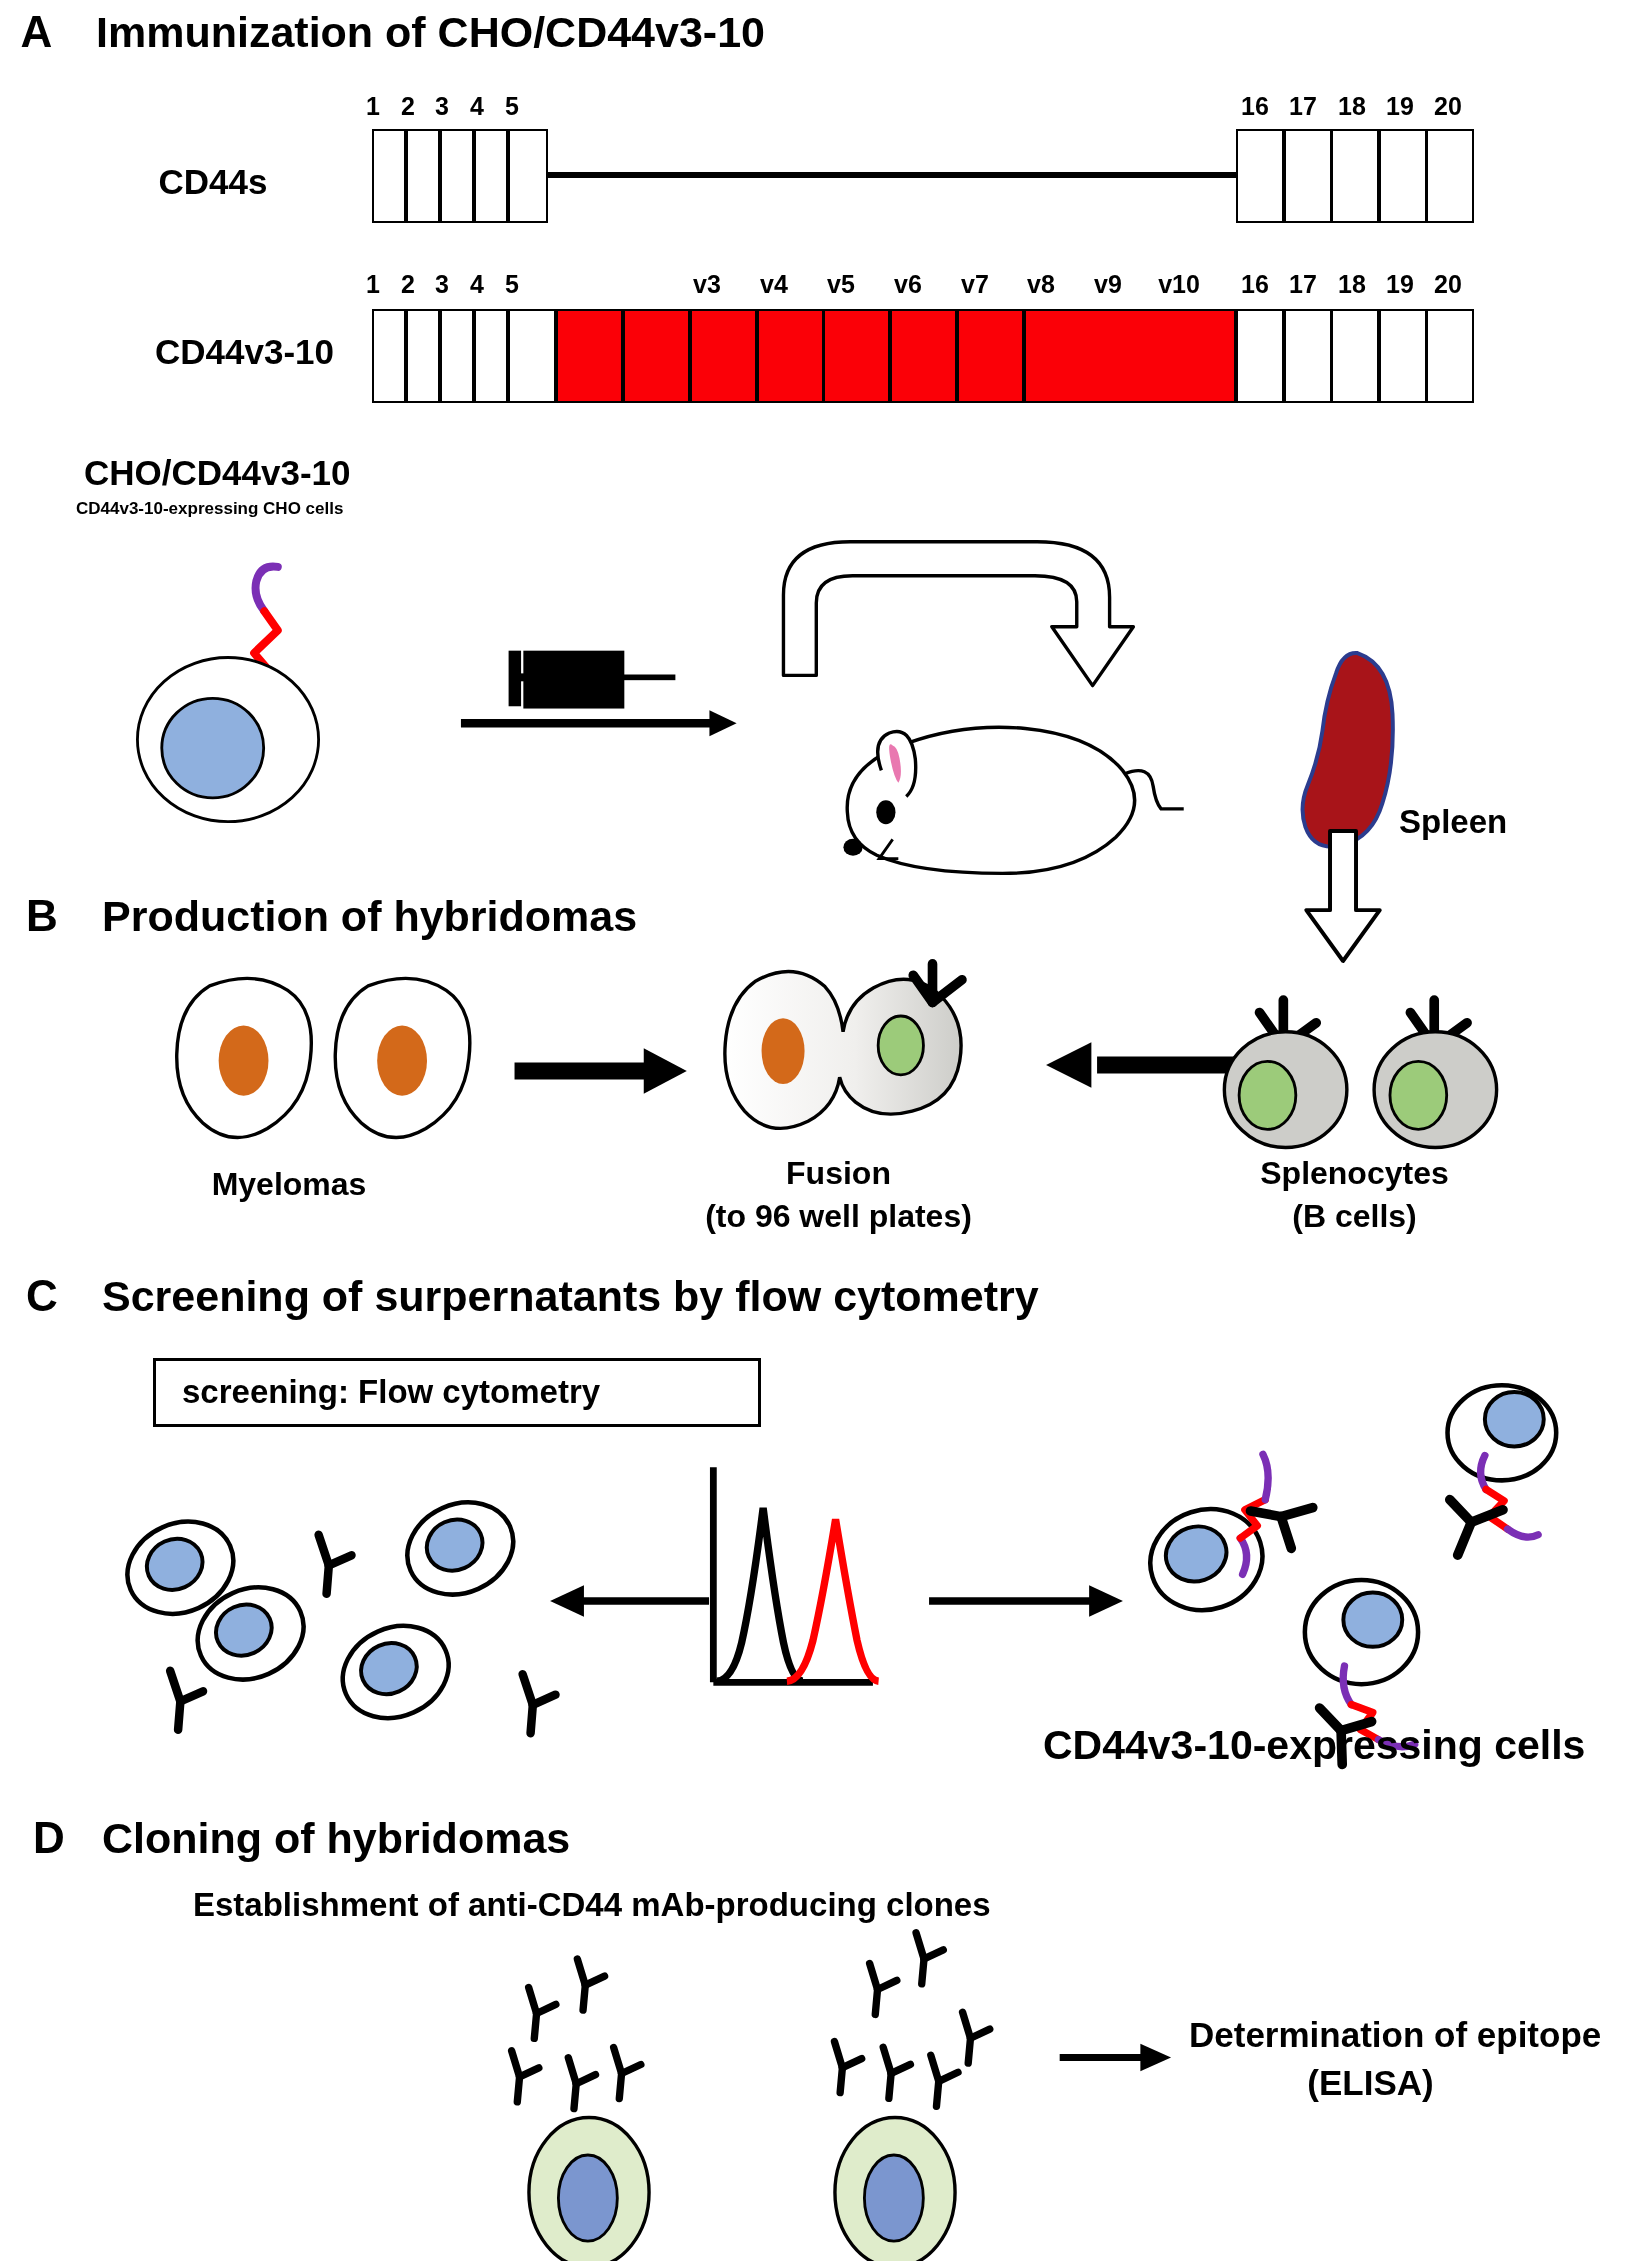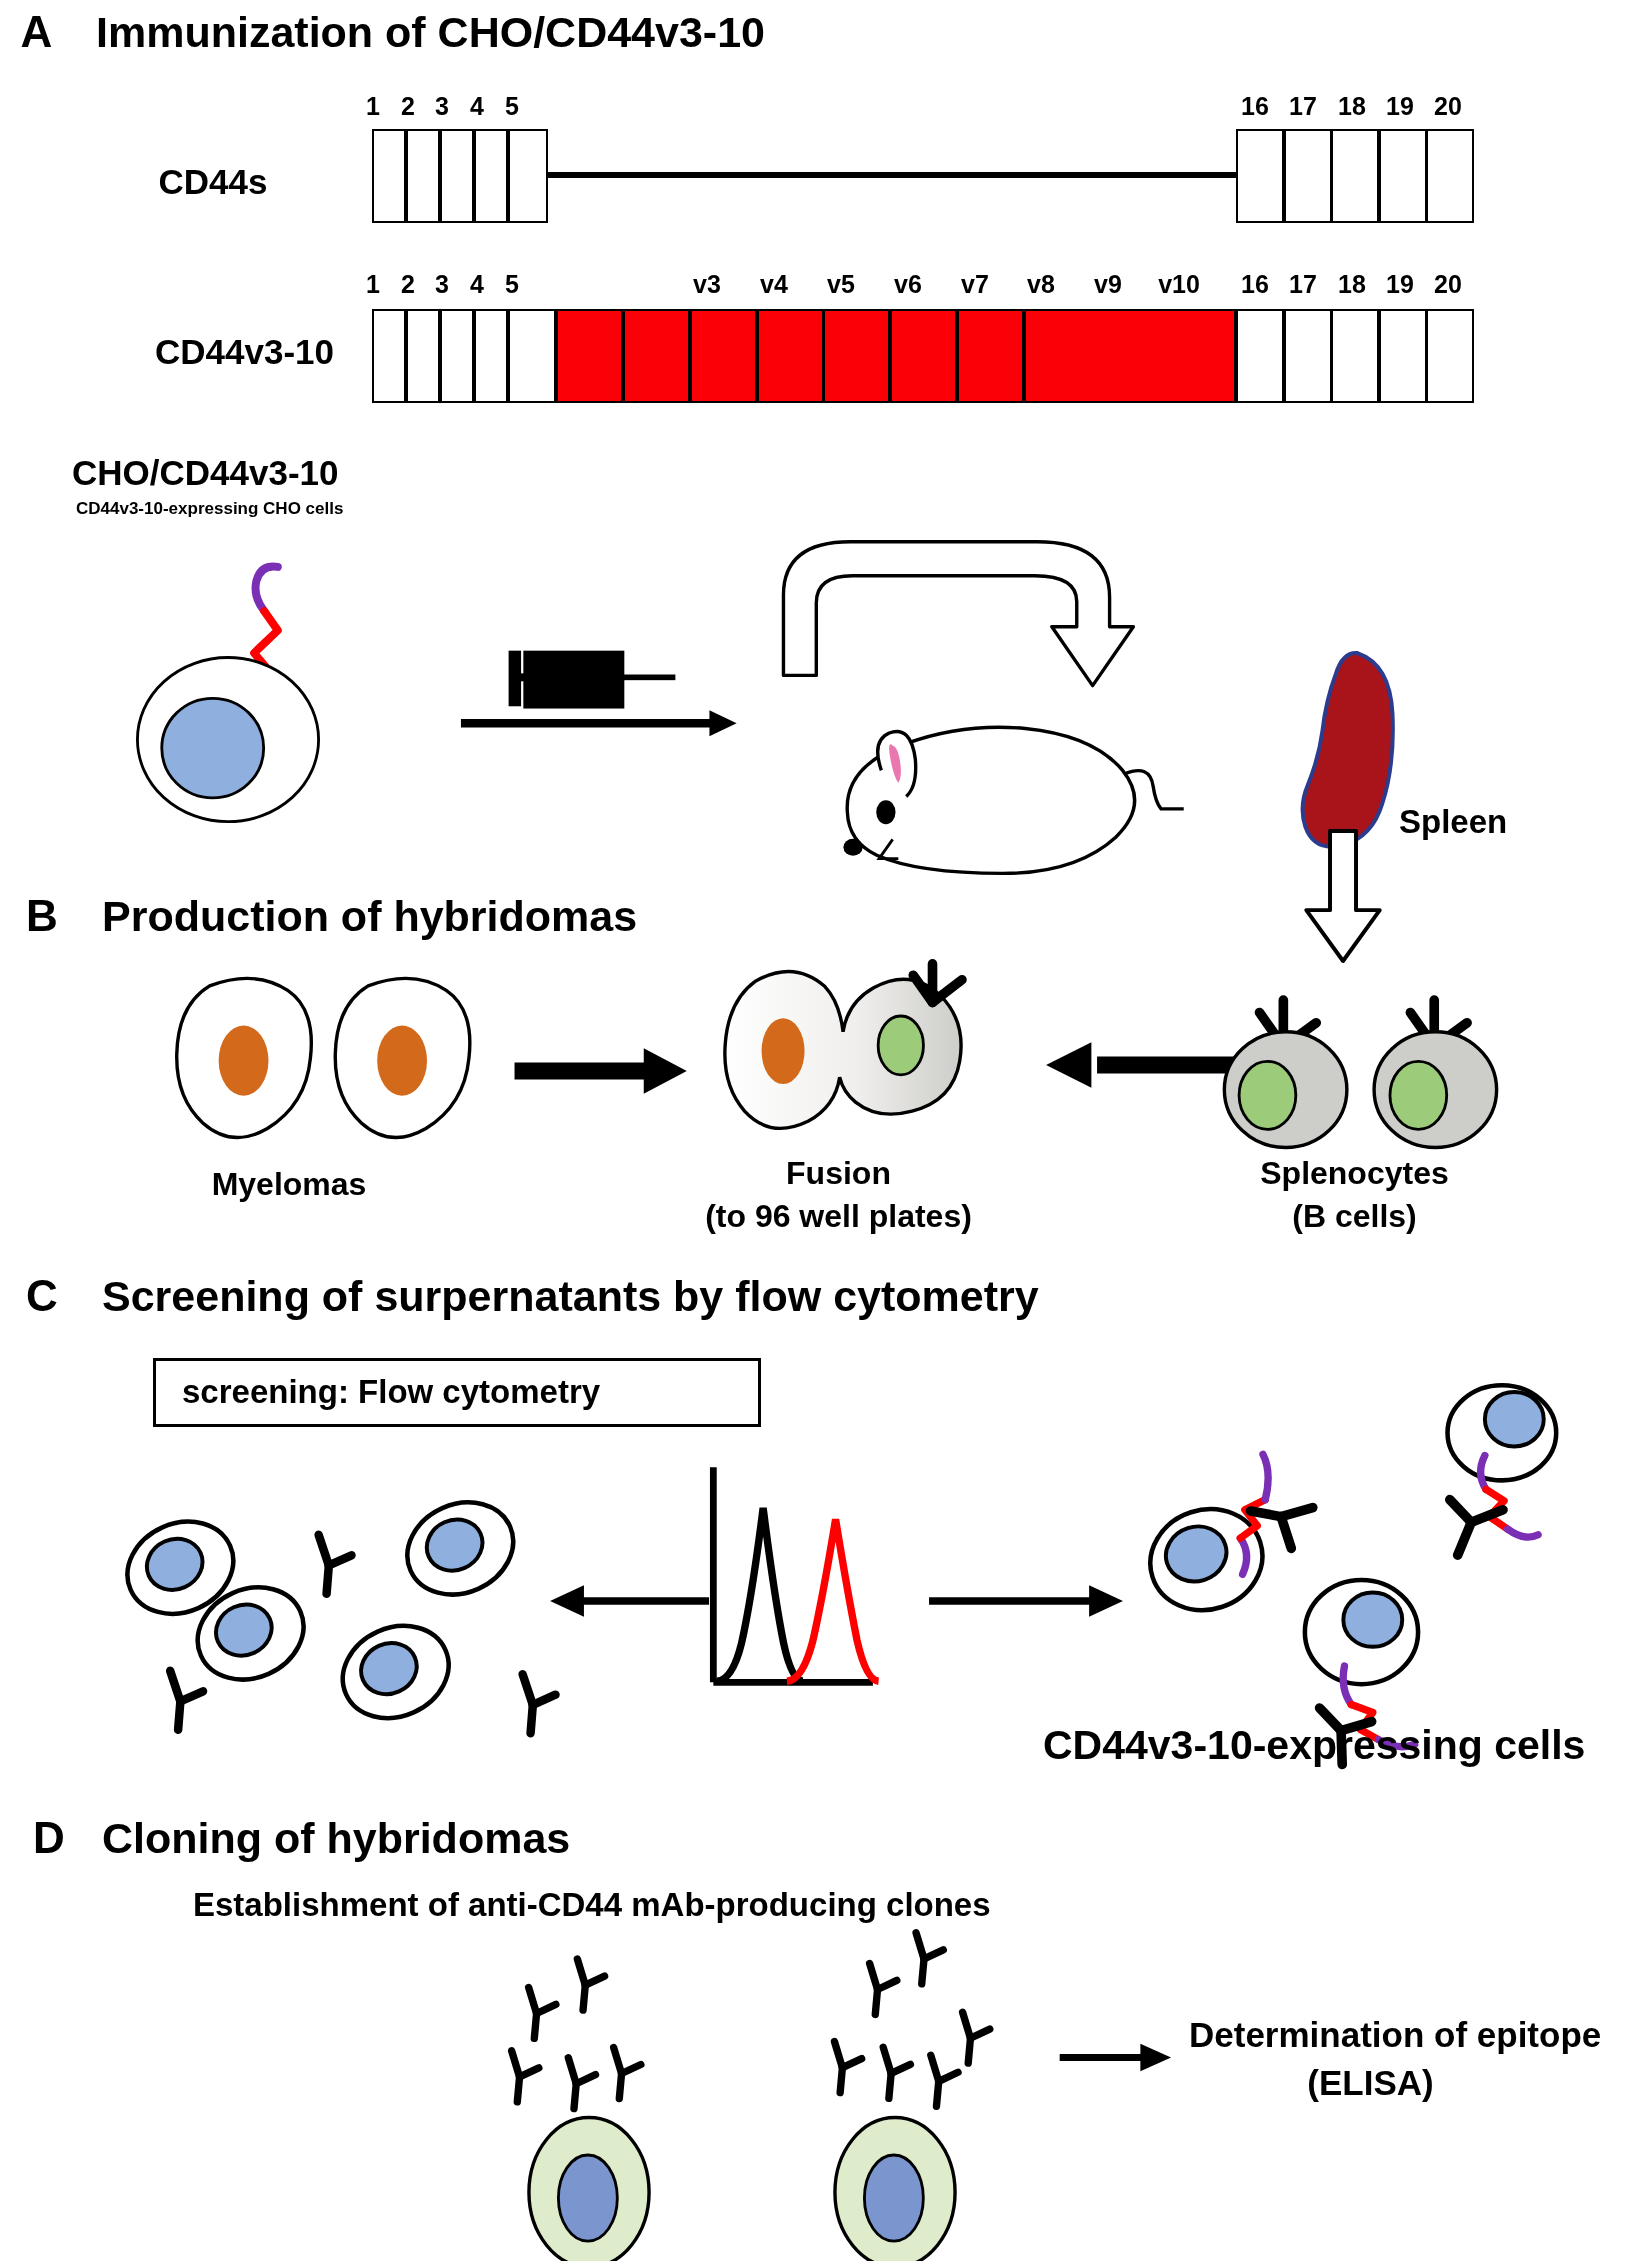--- a/index.html
+++ b/index.html
@@ -88,21 +88,21 @@
 <div class="exonbox red" style="left:890px;top:309px;width:67px;height:94px;"></div>
 <div class="exonbox red" style="left:957px;top:309px;width:67px;height:94px;"></div>
 <div class="exonbox red" style="left:1024px;top:309px;width:212px;height:94px;"></div>
 
 <div class="exonbox" style="left:1236px;top:309px;width:48px;height:94px;"></div>
 <div class="exonbox" style="left:1284px;top:309px;width:48px;height:94px;"></div>
 <div class="exonbox" style="left:1331px;top:309px;width:48px;height:94px;"></div>
 <div class="exonbox" style="left:1379px;top:309px;width:48px;height:94px;"></div>
 <div class="exonbox" style="left:1426px;top:309px;width:48px;height:94px;"></div>
 
-<div class="abs cap-bold" style="left:72px;top:453px;font-size:35px;">CHO/CD44v3-10</div>
+<div class="abs cap-bold" style="left:84px;top:453px;font-size:35px;">CHO/CD44v3-10</div>
 <div class="abs cap-bold-sm" style="left:76px;top:499px;">CD44v3-10-expressing CHO cells</div>
 
 <svg class="abs" style="left:108px;top:544px;" width="317" height="295" viewBox="0 0 560 520">
   <g>
     <path d="M300 40 Q 270 35 262 65 Q 256 92 276 118" fill="none" stroke="#7b2fb5" stroke-width="14" stroke-linecap="round"></path>
     <path d="M276 118 L 300 152 L 258 192 L 292 232" fill="none" stroke="#ff0000" stroke-width="14" stroke-linecap="round" stroke-linejoin="round"></path>
     <path d="M292 232 L 290 330" fill="none" stroke="#7b2fb5" stroke-width="14" stroke-linecap="round"></path>
   </g>
   <ellipse cx="212" cy="345" rx="160" ry="145" fill="#ffffff" stroke="#000" stroke-width="5"></ellipse>
   <ellipse cx="185" cy="360" rx="90" ry="88" fill="#8fb0de" stroke="#000" stroke-width="5"></ellipse>

